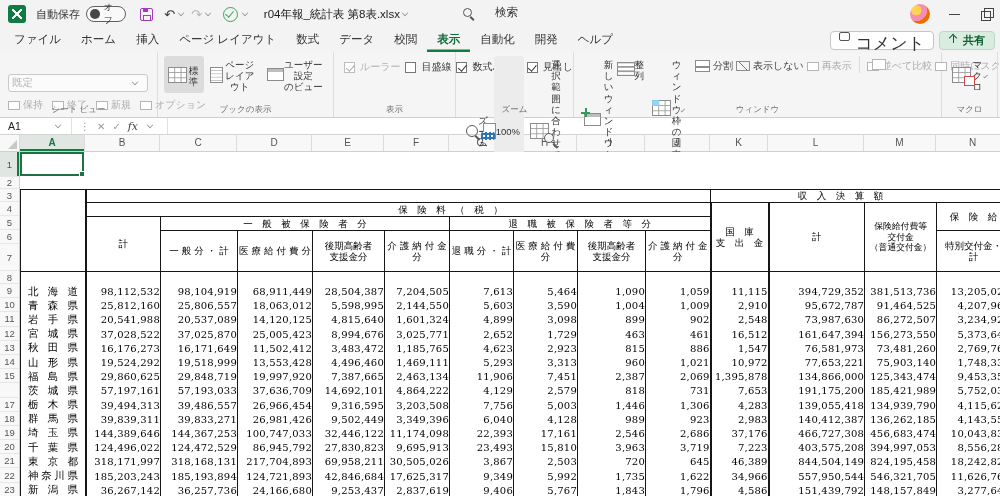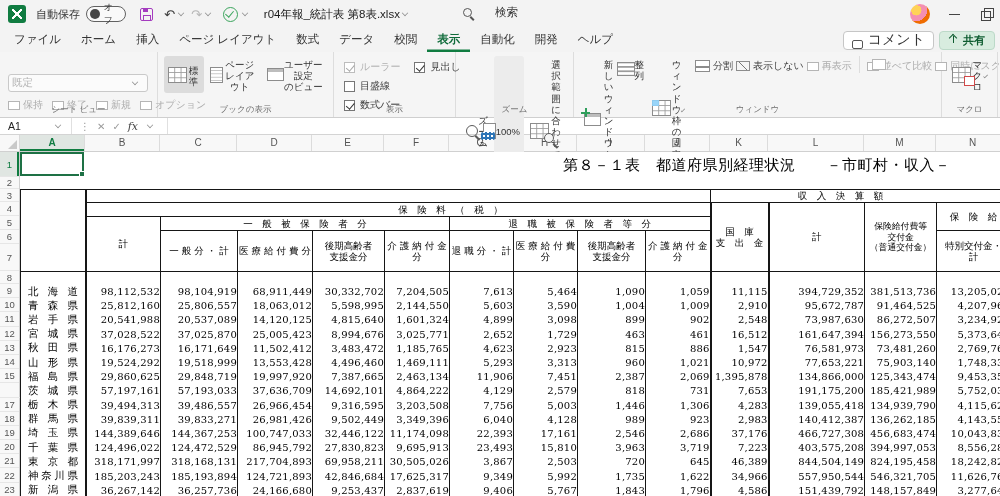--- a/index.html
+++ b/index.html
@@ -40,22 +40,22 @@
   .winbtn { width:14px; height:14px; position:relative; }
   .winbtn.min::after { content:""; position:absolute; left:1px; top:7px; width:11px; height:1.4px; background:#444; }
   .winbtn.rest::before { content:""; position:absolute; left:1px; top:4px; width:8px; height:8px; border:1.2px solid #444; background:#f3f3f3; }
   .winbtn.rest::after { content:""; position:absolute; left:4px; top:1px; width:8px; height:8px; border:1.2px solid #444; }
 
   
   .tabrow { height:24px; background:#f3f3f3; display:flex; align-items:flex-end; padding:0 4px; position:relative; flex:none; }
   .tab { font-size:11.5px; color:#333; padding:4px 10px 5px; cursor:pointer; white-space:nowrap; }
   .tab.active { color:#0f6b3a; font-weight:bold; box-shadow:inset 0 -2.5px 0 #107C41; }
   .tab-right { position:absolute; right:5px; bottom:2px; display:flex; gap:5px; align-items:center; }
-  .cmtbtn { display:flex; align-items:flex-end; gap:5px; border:1px solid #c6c6c6; background:#fff;
-    border-radius:4px; height:19px; padding:0 8px; font-size:14px; color:#333; }
+  .cmtbtn { display:flex; align-items:flex-start; gap:5px; border:1px solid #c6c6c6; background:#fff;
+    border-radius:4px; height:19px; padding:0 8px; font-size:17px; color:#333; }
   .bubble { width:11px; height:9px; border:1.2px solid #555; border-radius:2px; position:relative; }
   .bubble::after { content:""; position:absolute; left:1px; bottom:-4px; width:4px; height:4px; background:#f9f9f9;
     border-left:1.2px solid #555; transform:skewX(-35deg); border-bottom:1.2px solid #555; display:none; }
   .sharebtn { display:flex; align-items:center; gap:5px; background:#d9ecе1; background:#d8ecdf;
     border:1px solid #bcd9c8; border-radius:4px; height:19px; padding:0 9px; font-size:11px; color:#0e5c30; font-weight:bold; }
   .shareic { width:9px; height:9px; position:relative; }
   .shareic::before { content:""; position:absolute; left:3.5px; top:0; width:1.6px; height:7px; background:#0e5c30; }
   .shareic::after { content:""; position:absolute; left:1px; top:-1px; width:5px; height:5px;
     border-left:1.6px solid #0e5c30; border-top:1.6px solid #0e5c30; transform:rotate(45deg); }
 
@@ -103,21 +103,21 @@
   .ihide { width:14px; height:10px; border:1px solid #8c8c8c; background:
     linear-gradient(45deg,transparent 46%,#777 46%,#777 54%,transparent 54%); }
   .ibox { width:12px; height:9px; border:1px solid #b5b5b5; background:#fff; position:relative; }
   .ibox.dbl::after { content:""; position:absolute; left:4px; top:-4px; width:12px; height:9px; border:1px solid #b5b5b5; background:#fff; }
   .iswitch { width:16px; height:12px; border:1.2px solid #6d6d6d; background:#fff; position:relative; }
   .iswitch::before { content:""; position:absolute; left:-6px; top:4px; width:8px; height:8px;
     border-left:2px solid #2e75b6; border-bottom:2px solid #2e75b6; border-radius:0 0 0 5px; }
   .imacro { position:relative; }
   .imacro::after { content:""; position:absolute; right:-4px; bottom:-3px; width:9px; height:8px; border:1.4px solid #d14949; background:#fff; }
   .chkcols { display:flex; gap:14px; padding:4px 2px 0 4px; }
-  .chkcol { display:flex; flex-direction:column; gap:5px; }
+  .chkcol { display:flex; gap:5px; }
   .chk { display:flex; align-items:center; gap:5px; font-size:10px; color:#3c3c3c; white-space:nowrap; }
   .chk.dis { color:#b0b0b0; }
   .cb { width:11px; height:11px; border:1px solid #767676; background:#fff; position:relative; flex:none; }
   .cb.on::after { content:""; position:absolute; left:2.5px; top:0.5px; width:3.5px; height:6.5px;
     border-right:1.6px solid #333; border-bottom:1.6px solid #333; transform:rotate(40deg); }
   .cb.dis { border-color:#bdbdbd; }
   .cb.dis::after { border-color:#a8a8a8; }
   .stack { display:flex; gap:3px; padding:3px 7px 0; }
   .stack.sep { border-left:1px solid #ddd; }
   .winrow { display:flex; align-items:flex-start; }
@@ -467,21 +467,20 @@
         <div class="rn" style="height: 14.2px;">17</div>
         <div class="rn" style="height: 14.2px;">18</div>
         <div class="rn" style="height: 14.2px;">19</div>
         <div class="rn" style="height: 14.2px;">20</div>
         <div class="rn" style="height: 14.2px;">21</div>
         <div class="rn" style="height: 14.2px;">22</div>
         <div class="rn" style="height: 14.2px;">23</div>
       </div>
     <div class="canvas">
       <div class="a1sel"></div>
-      <div class="sheet-title">第８－１表　都道府県別経理状況　　－市町村・収入－</div>
       <table class="data">
         <colgroup>
           <col style="width:65px">
             <col style="width:75px">
             <col style="width:77px">
             <col style="width:75px">
           <col style="width:72px">
             <col style="width:65px">
             <col style="width:64px">
             <col style="width:64px">
@@ -543,21 +542,21 @@
               <td class="num tl"></td>
               <td class="num tl"></td>
               <td class="num"></td>
               <td class="num"></td>
             </tr>
             <tr>
               <td class="pref"><span class="jname">北海道</span></td>
               <td class="num">98,112,532</td>
               <td class="num">98,104,919</td>
               <td class="num">68,911,449</td>
-              <td class="num">30,332,702</td>
+              <td class="num">28,504,387</td>
               <td class="num">7,204,505</td>
               <td class="num">7,613</td>
               <td class="num">5,464</td>
               <td class="num">1,090</td>
               <td class="num">1,059</td>
               <td class="num tl">11,115</td>
               <td class="num tl">394,729,352</td>
               <td class="num">381,513,736</td>
               <td class="num">13,205,020</td>
             </tr>

